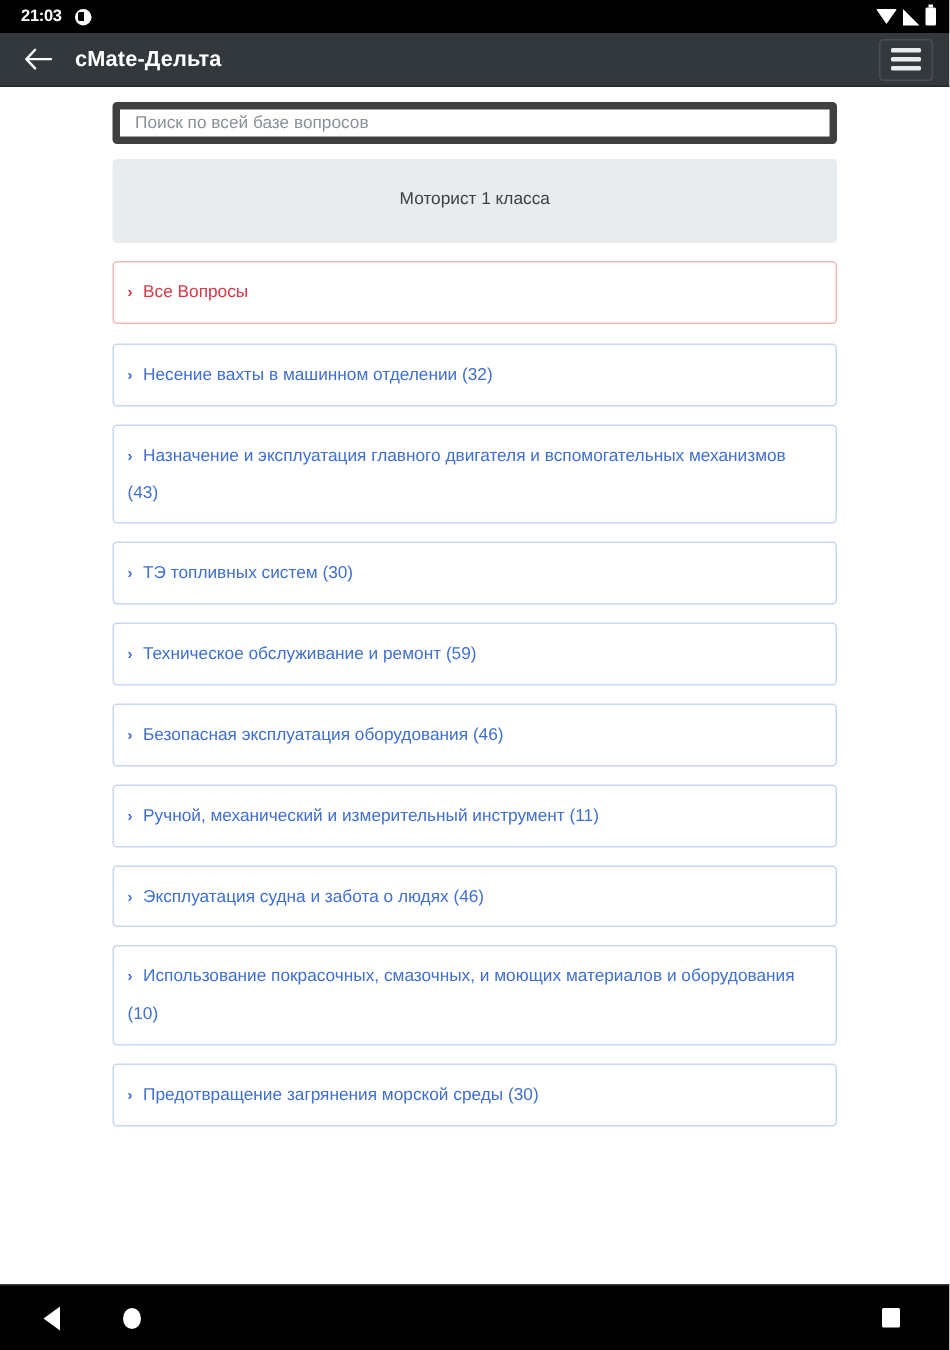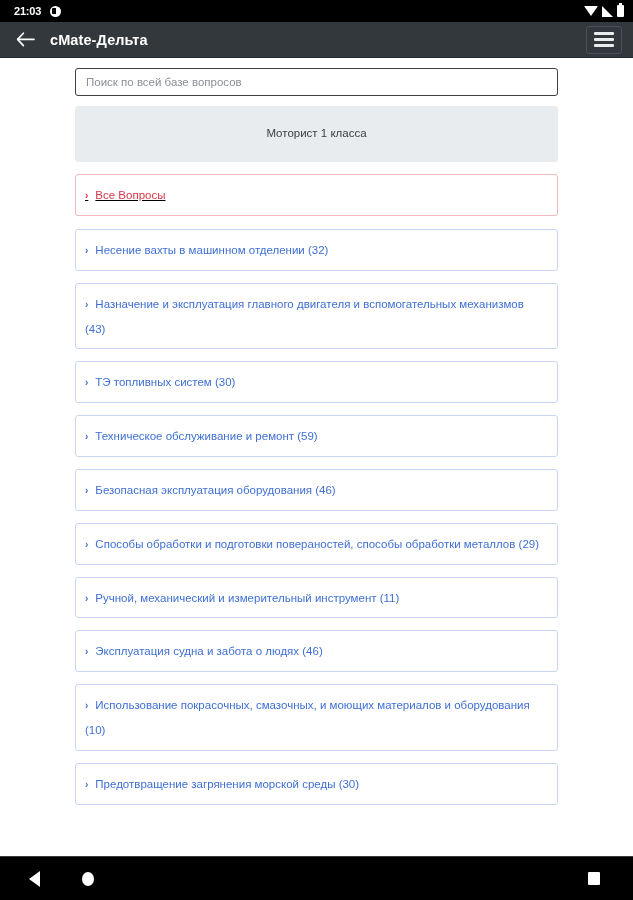--- a/index.html
+++ b/index.html
@@ -146,21 +146,21 @@
     flex: 1 1 auto;
     background: #ffffff;
     overflow: hidden;
     padding: 10px 75px 0 75px;
   }
 
   .search-input {
     display: block;
     width: 100%;
     height: 28px;
-    border: 1px solid #404040;
+    border: 5px solid #404040;
     border-radius: 3px;
     background: #ffffff;
     font-family: "Liberation Sans", "DejaVu Sans", sans-serif;
     font-size: 11.5px;
     color: #3c4043;
     padding: 0 10px;
     outline: none;
   }
   .search-input::placeholder { color: #8b9096; }
 
@@ -200,21 +200,20 @@
   }
   .cat-item .cat-label {
     color: #3f6fd4;
     font-size: 11.5px;
     display: inline;
   }
 
   .cat-item.all {
     border-color: #f0b9bc;
     margin-bottom: 13px;
-    text-decoration: underline;
   }
   .cat-item.all .chev,
   .cat-item.all .cat-label {
     color: #dc3545;
   }
 
   
   .nav-bar {
     height: 44px;
     background: #000000;
@@ -308,23 +307,20 @@
       <div class="cat-item">
         <span class="chev">›</span><span class="cat-label">ТЭ топливных систем (30)</span>
       </div>
       <div class="cat-item">
         <span class="chev">›</span><span class="cat-label">Техническое обслуживание и ремонт (59)</span>
       </div>
       <div class="cat-item">
         <span class="chev">›</span><span class="cat-label">Безопасная эксплуатация оборудования (46)</span>
       </div>
       <div class="cat-item">
-        <span class="chev">›</span><span class="cat-label">Способы обработки и подготовки повераностей, способы обработки металлов (29)</span>
-      </div>
-      <div class="cat-item">
         <span class="chev">›</span><span class="cat-label">Ручной, механический и измерительный инструмент (11)</span>
       </div>
       <div class="cat-item">
         <span class="chev">›</span><span class="cat-label">Эксплуатация судна и забота о людях (46)</span>
       </div>
       <div class="cat-item">
         <span class="chev">›</span><span class="cat-label">Использование покрасочных, смазочных, и моющих материалов и оборудования (10)</span>
       </div>
       <div class="cat-item">
         <span class="chev">›</span><span class="cat-label">Предотвращение загрянения морской среды (30)</span>

